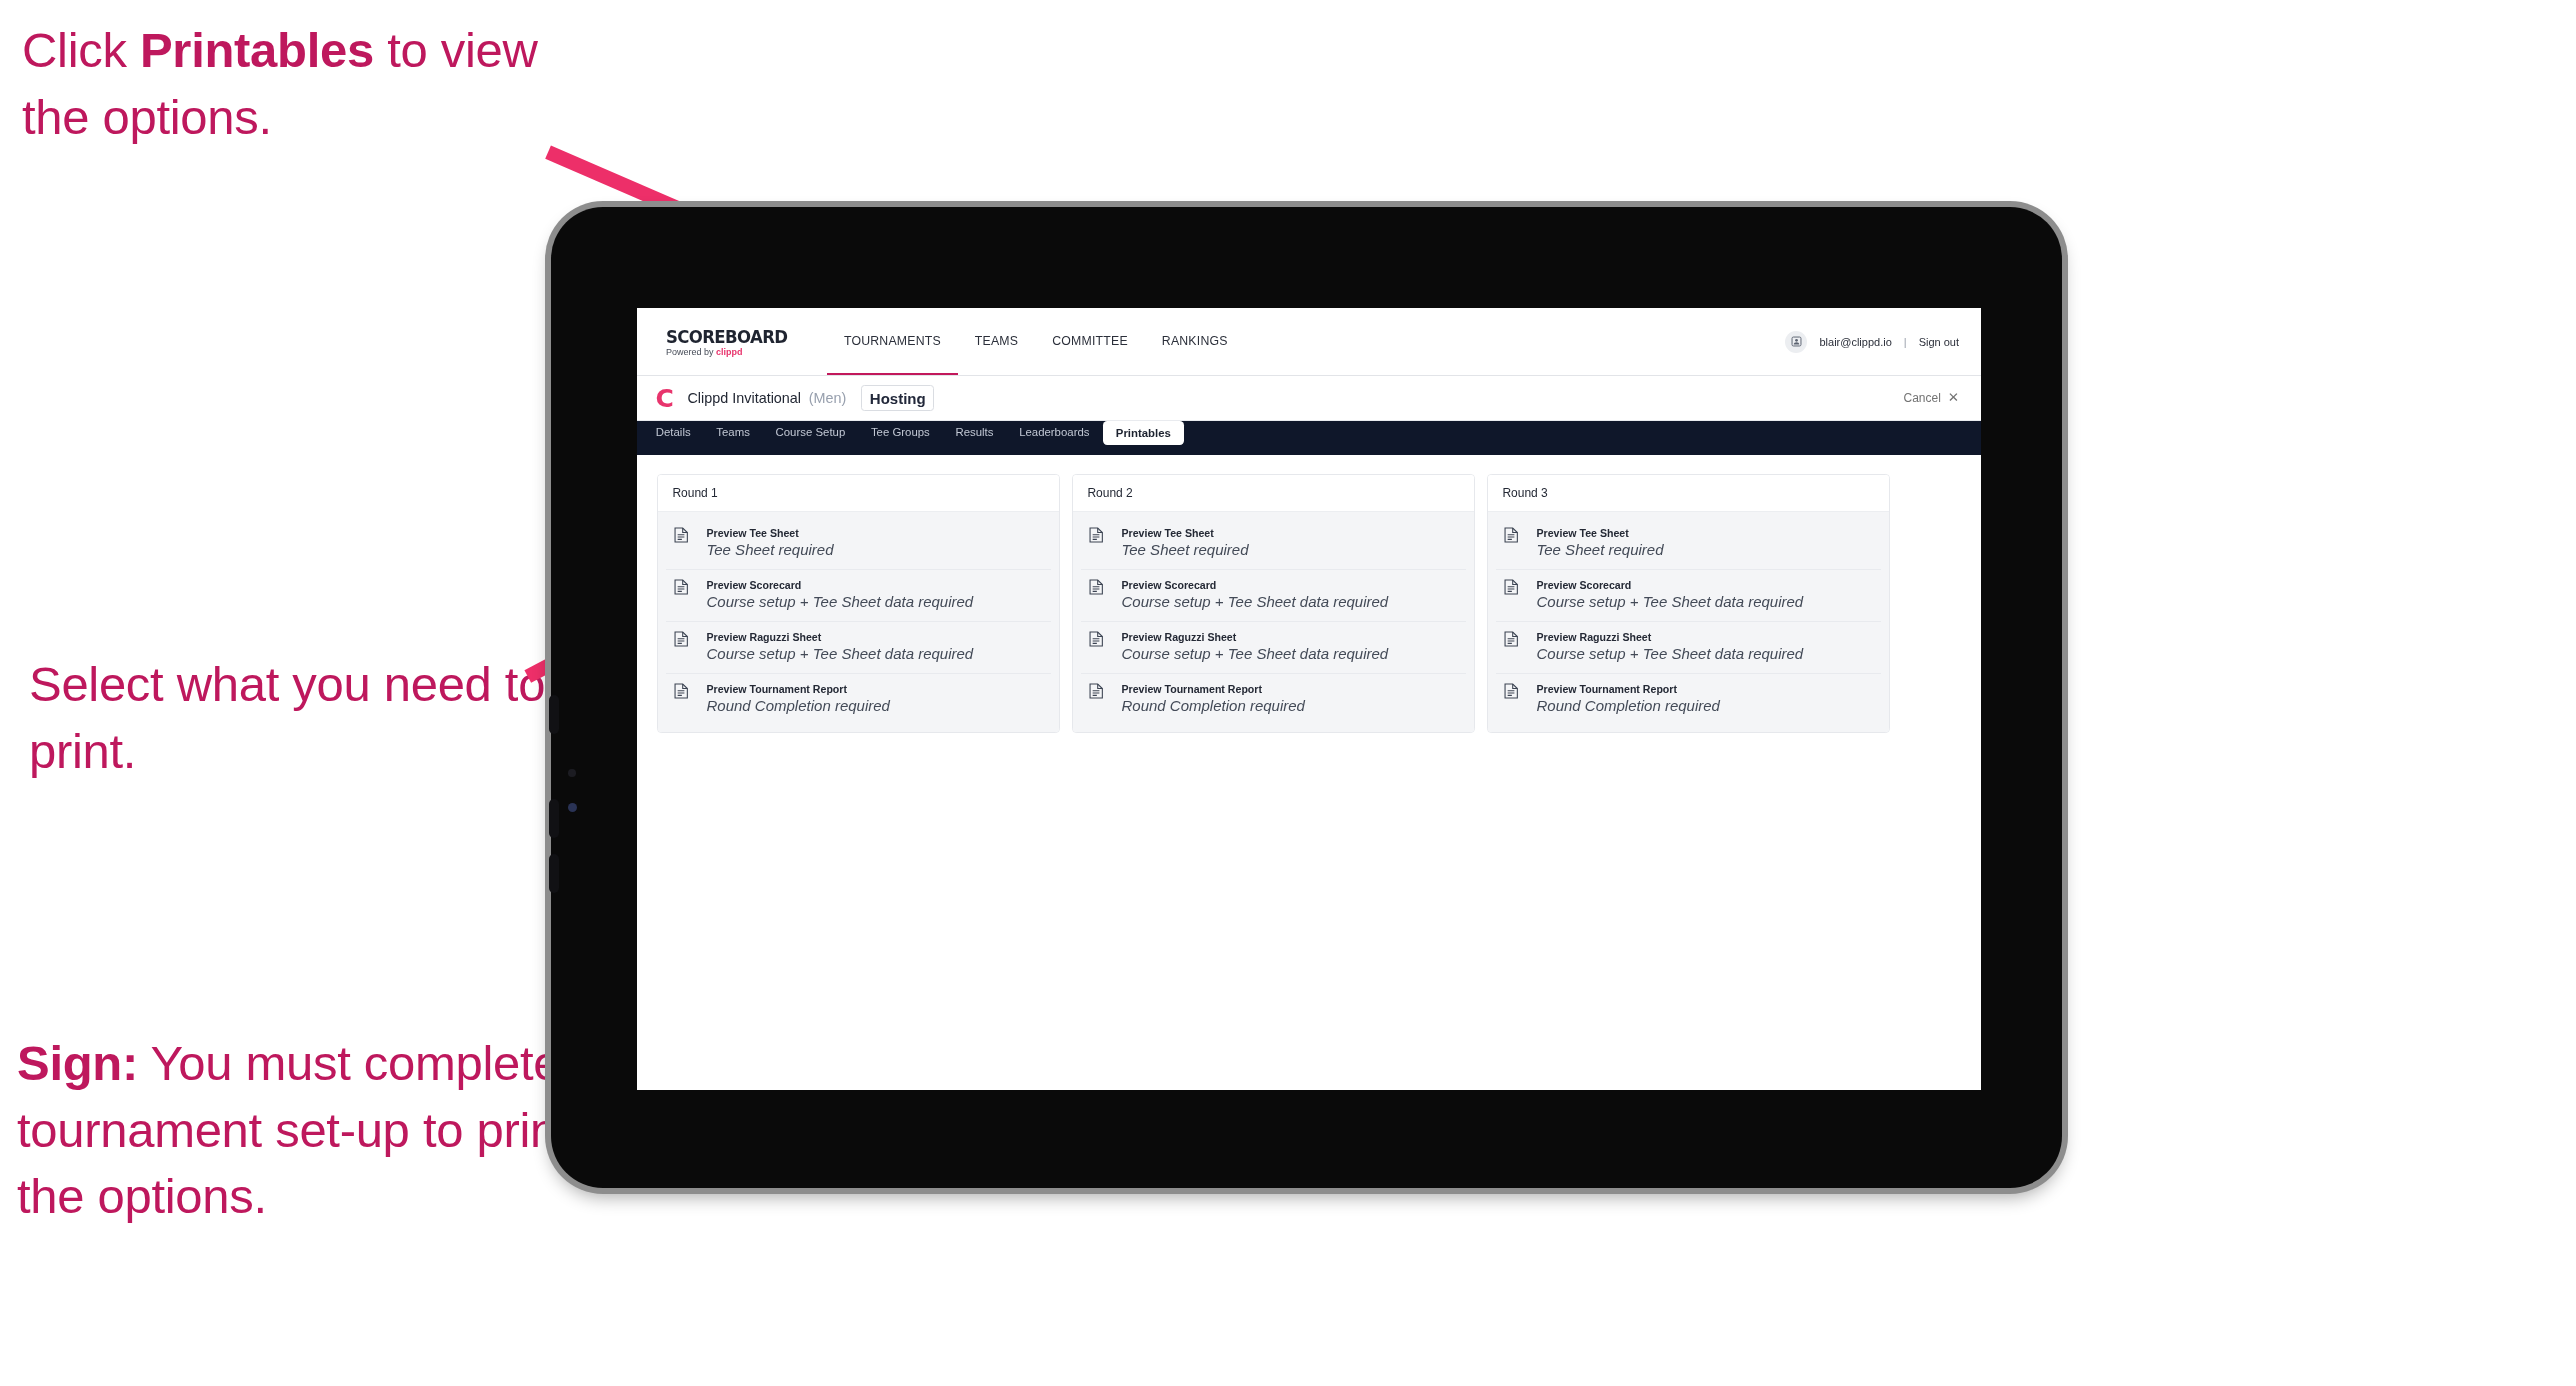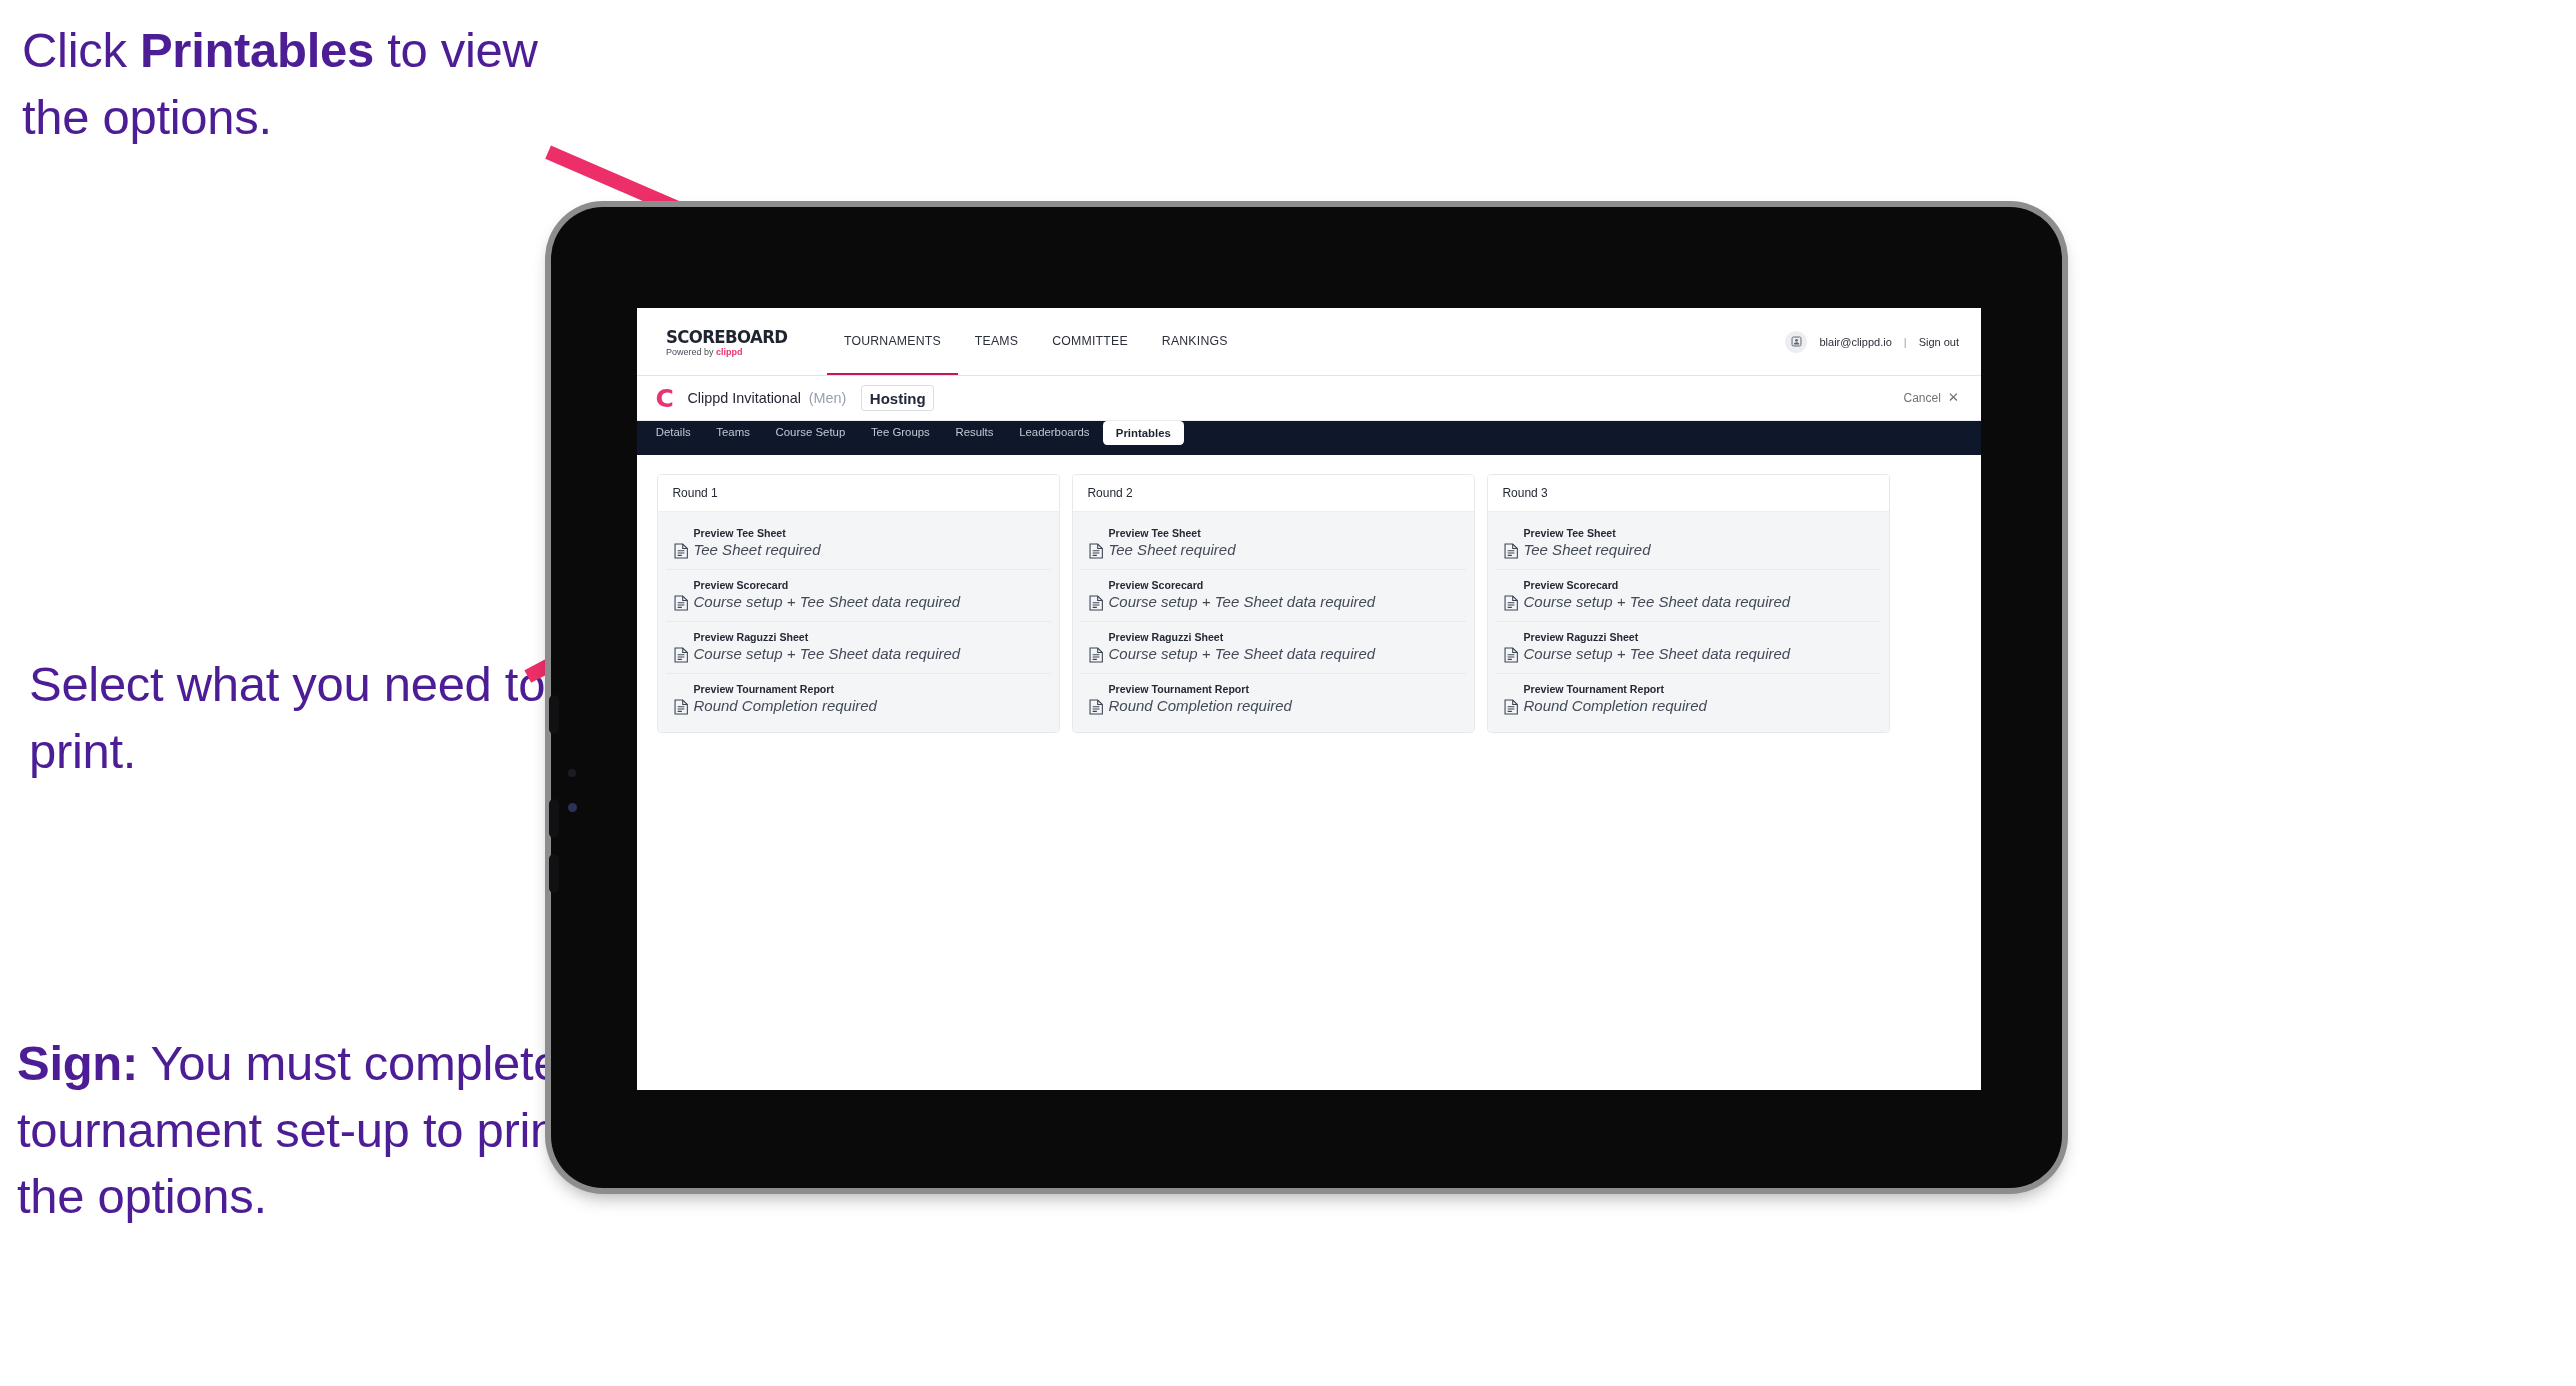--- a/index.html
+++ b/index.html
@@ -9,21 +9,21 @@
     height: 1386px;
     background: #ffffff;
     font-family: "Liberation Sans", sans-serif;
     position: relative;
     overflow: hidden;
   }
 
   
   .callout {
     position: absolute;
-    color: #4c1d95;
+    color: #be185d;
     font-size: 49px;
     line-height: 1.36;
     letter-spacing: -0.3px;
   }
   .callout b { font-weight: 700; }
 
   #callout-printables { left: 22px; top: 17px; width: 575px; }
   #callout-select     { left: 29px; top: 651px; width: 524px; }
   #callout-note       { left: 17px; top: 1030px; width: 677px; }
 
@@ -212,22 +212,22 @@
   .round-head {
     padding: 11px 14.4px;
     font-size: 12px;
     color: #242935;
     background: #ffffff;
     border-bottom: 0.8px solid #eceef1;
   }
   .round-body { background: #f4f5f7; padding: 6px 7.6px 7.6px 7.6px; }
   .print-item {
     display: flex;
-    align-items: flex-end;
-    gap: 5px;
+    align-items: flex-start;
+    gap: 18px;
     padding: 9.3px 8.5px;
     border-bottom: 0.8px solid #e8eaee;
     cursor: pointer;
   }
   .print-item:last-child { border-bottom: none; }
   .doc-icon { flex: 0 0 auto; line-height: 0; }
   .item-text { display: flex; flex-direction: column; gap: 1.7px; }
   .item-title {
     font-size: 10.6px;
     font-weight: 700;

